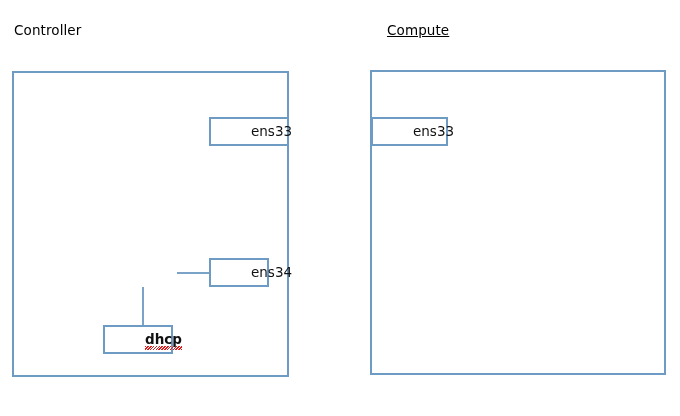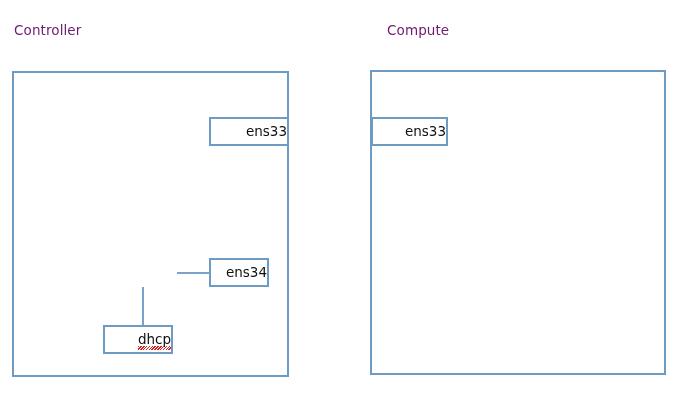--- a/index.html
+++ b/index.html
@@ -15,50 +15,52 @@
   #canvas {
     position: relative;
     width: 680px;
     height: 416px;
     background: #ffffff;
     overflow: hidden;
   }
   .host-title {
     position: absolute;
     font-size: 13.5px;
-    color: #701a75;
+    color: #000000;
     white-space: nowrap;
     letter-spacing: 0.1px;
     line-height: 1;
   }
   .host-box {
     position: absolute;
     box-sizing: border-box;
     border: 2px solid #6d9bc3;
     background: transparent;
   }
   .iface-box {
     position: absolute;
     box-sizing: border-box;
     border: 2px solid #6d9bc3;
     background: #ffffff;
     display: flex;
     align-items: center;
-    justify-content: flex-end;
+    justify-content: flex-start;
+    padding-left: 32px;
   }
   .iface-label {
     font-size: 13.5px;
     color: #111111;
     white-space: nowrap;
     padding-left: 8px;
     line-height: 1;
     position: relative;
   }
   .iface-label.misspelled {
     text-decoration: none;
+    font-weight: bold;
   }
   .iface-label.misspelled::after {
     content: "";
     position: absolute;
     left: 8px;
     right: 0px;
     bottom: -4px;
     height: 4px;
     background-image:
       repeating-linear-gradient(
@@ -98,21 +100,21 @@
   <div class="iface-box" style="left:209px; top:258px; width:60px; height:29px;">
     <span class="iface-label">ens34</span>
   </div>
 
   <div class="link link-v" style="left:142px; top:287px; height:38px;"></div>
 
   <div class="iface-box" style="left:103px; top:325px; width:70px; height:29px;">
     <span class="iface-label misspelled">dhcp</span>
   </div>
 
-  <div class="host-title" style="left:387px; top:24px;">Compute</div>
+  <div class="host-title" style="left:387px; top:24px;text-decoration:underline;">Compute</div>
 
   <div class="host-box" style="left:370px; top:70px; width:296px; height:305px;"></div>
 
   <div class="iface-box" style="left:371px; top:117px; width:77px; height:29px;">
     <span class="iface-label">ens33</span>
   </div>
 
 </div>
 
 </body></html>

